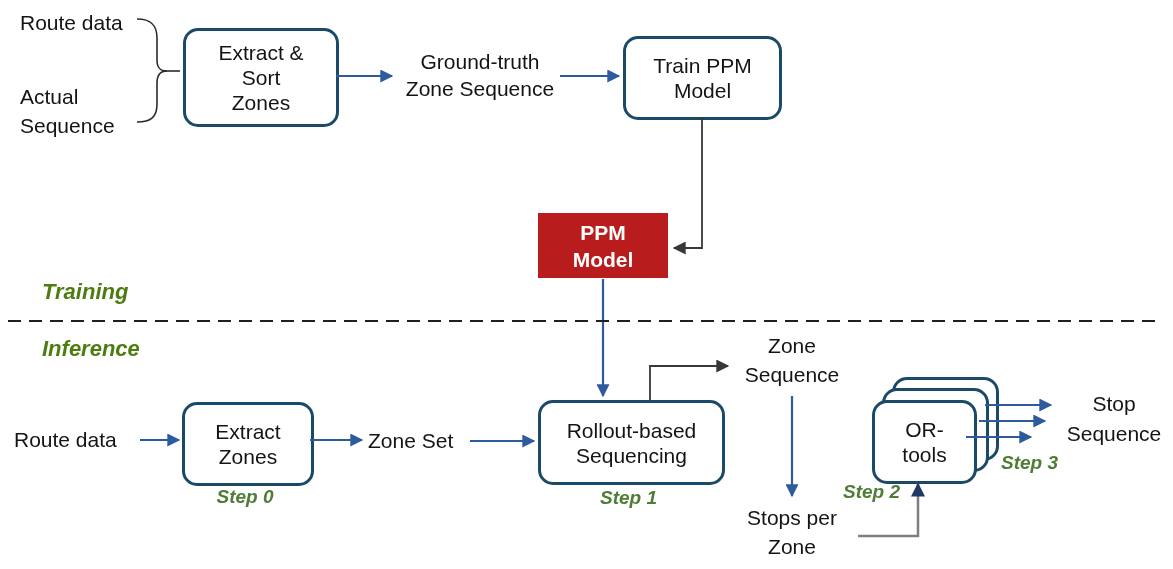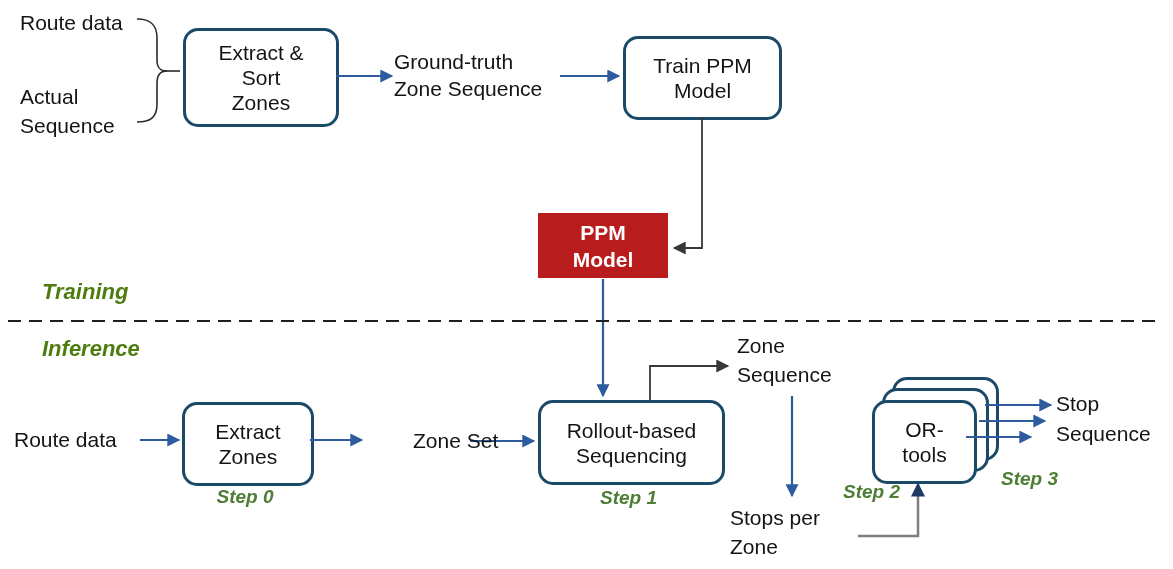--- a/index.html
+++ b/index.html
@@ -15,21 +15,21 @@
   .node--filled{
     background:#b91c1c;border:none;border-radius:0;color:#ffffff;
     font-weight:700;line-height:27px;
   }
   .or-back{z-index:1;}
   .or-mid{z-index:2;}
   .or-front{z-index:3;}
   .label{
     position:absolute;font-size:21px;line-height:29px;white-space:pre-line;z-index:5;
   }
-  .label--center{text-align:left;}
+  .label--center{text-align:center;}
   .section-label{
     position:absolute;font-size:22px;font-weight:700;font-style:italic;
     color:#4d7c0f;z-index:5;
   }
   .step-label{
     position:absolute;font-size:19px;font-weight:700;font-style:italic;
     color:#4e7d35;text-align:center;z-index:5;
   }
   .connectors{position:absolute;left:0;top:0;z-index:4;pointer-events:none;}
 </style>
@@ -56,21 +56,21 @@
 Model</div>
 
   <div class="node node--filled" style="left:538px;top:213px;width:130px;height:65px;">PPM
 Model</div>
 
   <div class="label" style="left:14px;top:425px;">Route data</div>
 
   <div class="node" style="left:182px;top:402px;width:126px;height:78px;">Extract
 Zones</div>
 
-  <div class="label" style="left:368px;top:426px;margin-left:45px;">Zone Set</div>
+  <div class="label" style="left:368px;top:426px;">Zone Set</div>
 
   <div class="node" style="left:538px;top:400px;width:181px;height:79px;">Rollout-based
 Sequencing</div>
 
   <div class="label label--center" style="left:737px;top:331px;width:110px;">Zone
 Sequence</div>
 
   <div class="label label--center" style="left:730px;top:503px;width:124px;">Stops per
 Zone</div>
 
@@ -78,21 +78,21 @@
   <div class="node or-mid" style="left:882px;top:388px;width:101px;height:78px;"></div>
   <div class="node or-front" style="left:872px;top:400px;width:99px;height:78px;">OR-
 tools</div>
 
   <div class="label label--center" style="left:1056px;top:389px;width:116px;line-height:30px;">Stop
 Sequence</div>
 
   <div class="step-label" style="left:182px;top:486px;width:126px;">Step 0</div>
   <div class="step-label" style="left:538px;top:487px;width:181px;">Step 1</div>
   <div class="step-label" style="left:843px;top:481px;">Step 2</div>
-  <div class="step-label" style="left:1001px;top:452px;margin-top:16px;">Step 3</div>
+  <div class="step-label" style="left:1001px;top:452px;">Step 3</div>
 
   <svg class="connectors" width="1173" height="569" viewBox="0 0 1173 569">
     <defs>
       <marker id="mBlue" viewBox="0 0 10 10" refX="9" refY="5" markerUnits="userSpaceOnUse" markerWidth="15" markerHeight="13" orient="auto">
         <path d="M0,0 L10,5 L0,10 z" fill="#2e5b9e"></path>
       </marker>
       <marker id="mBlack" viewBox="0 0 10 10" refX="9" refY="5" markerUnits="userSpaceOnUse" markerWidth="15" markerHeight="13" orient="auto">
         <path d="M0,0 L10,5 L0,10 z" fill="#383838"></path>
       </marker>
       <marker id="mNavy" viewBox="0 0 10 10" refX="9" refY="5" markerUnits="userSpaceOnUse" markerWidth="16" markerHeight="14" orient="auto">

